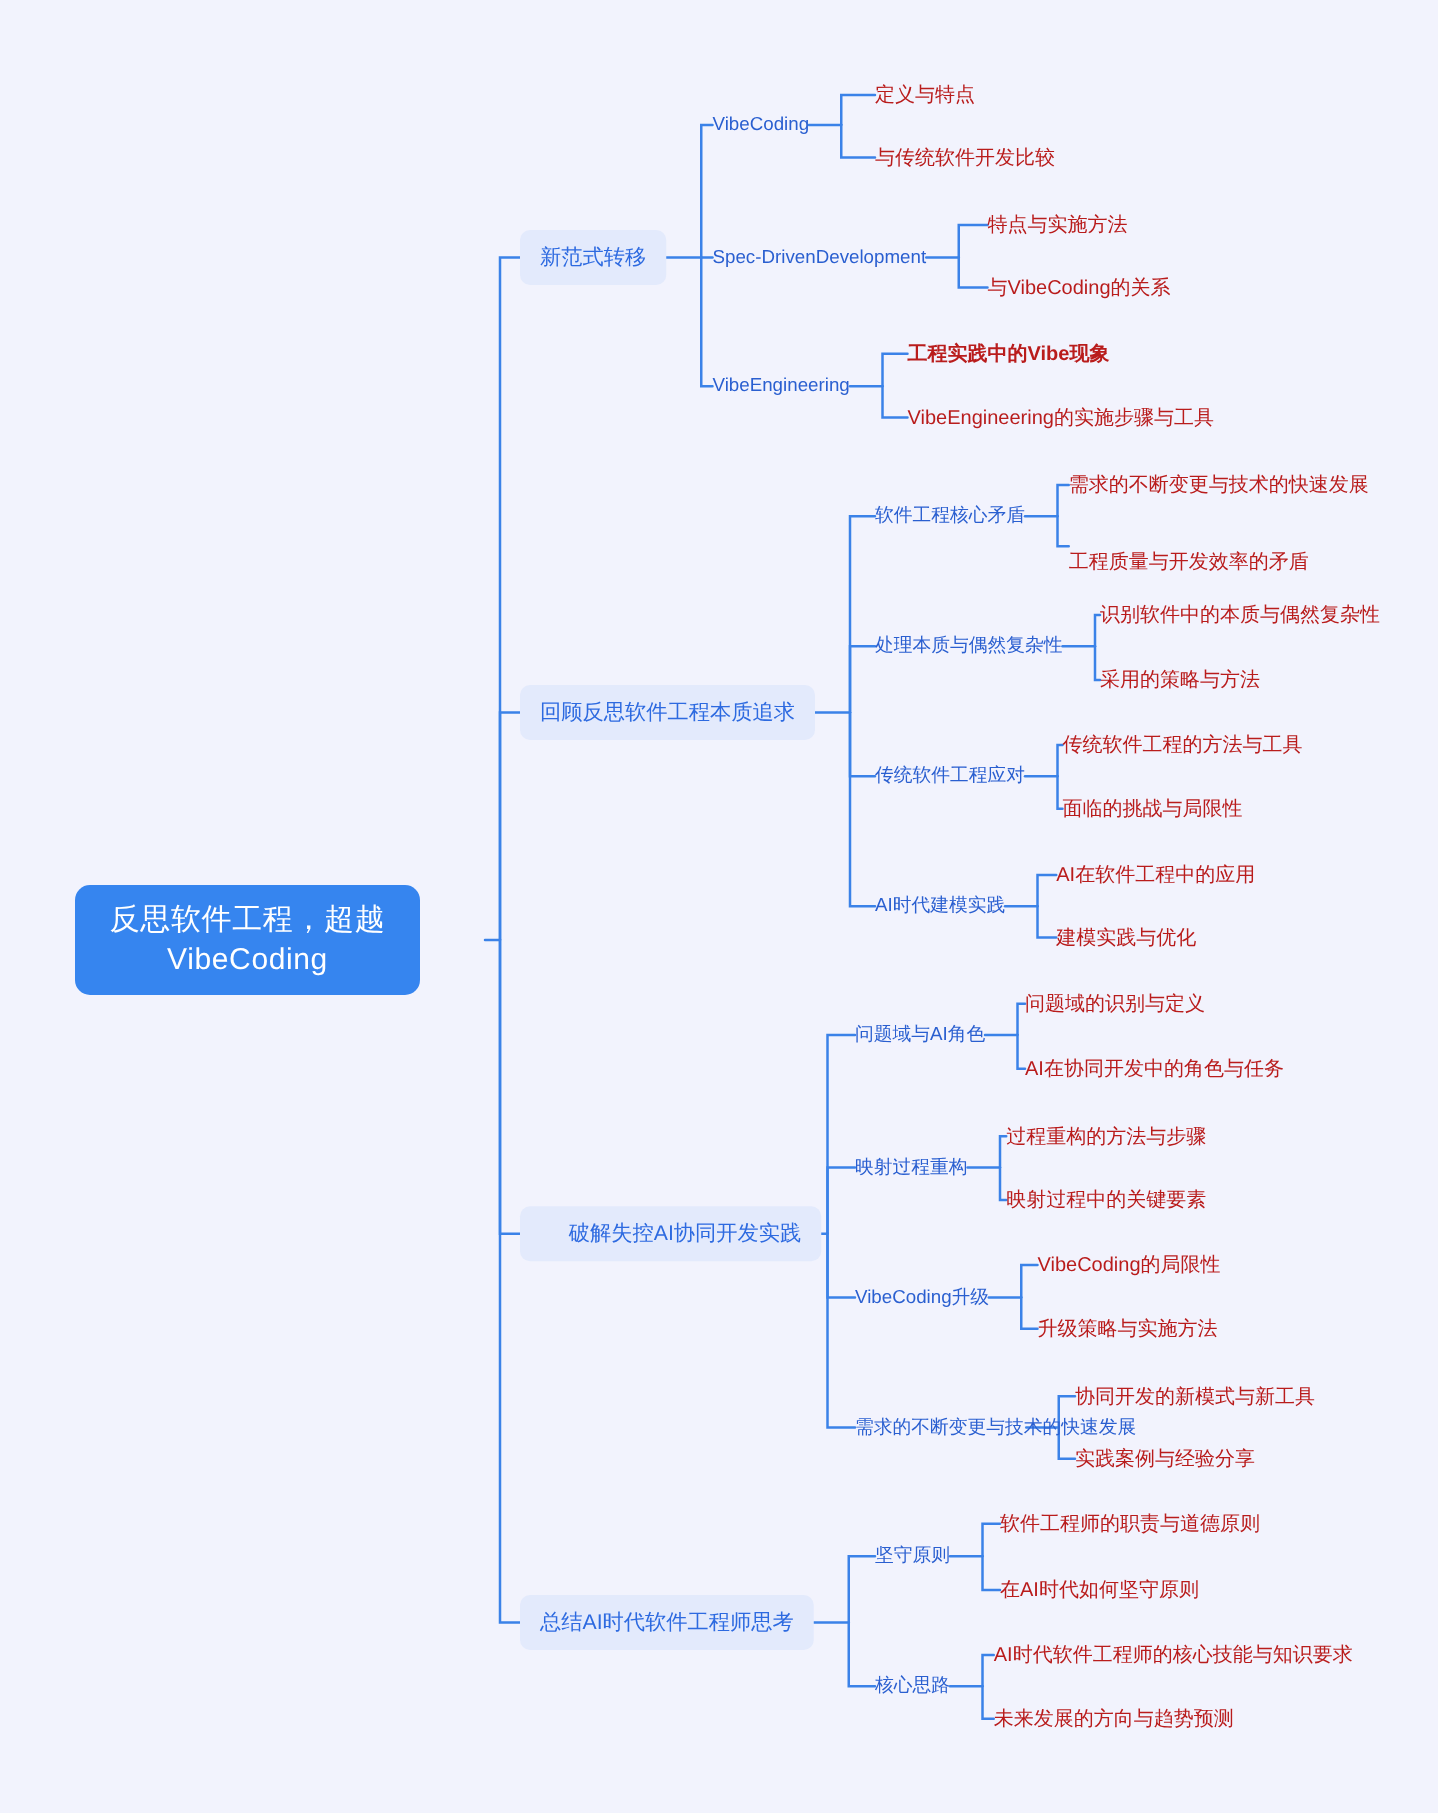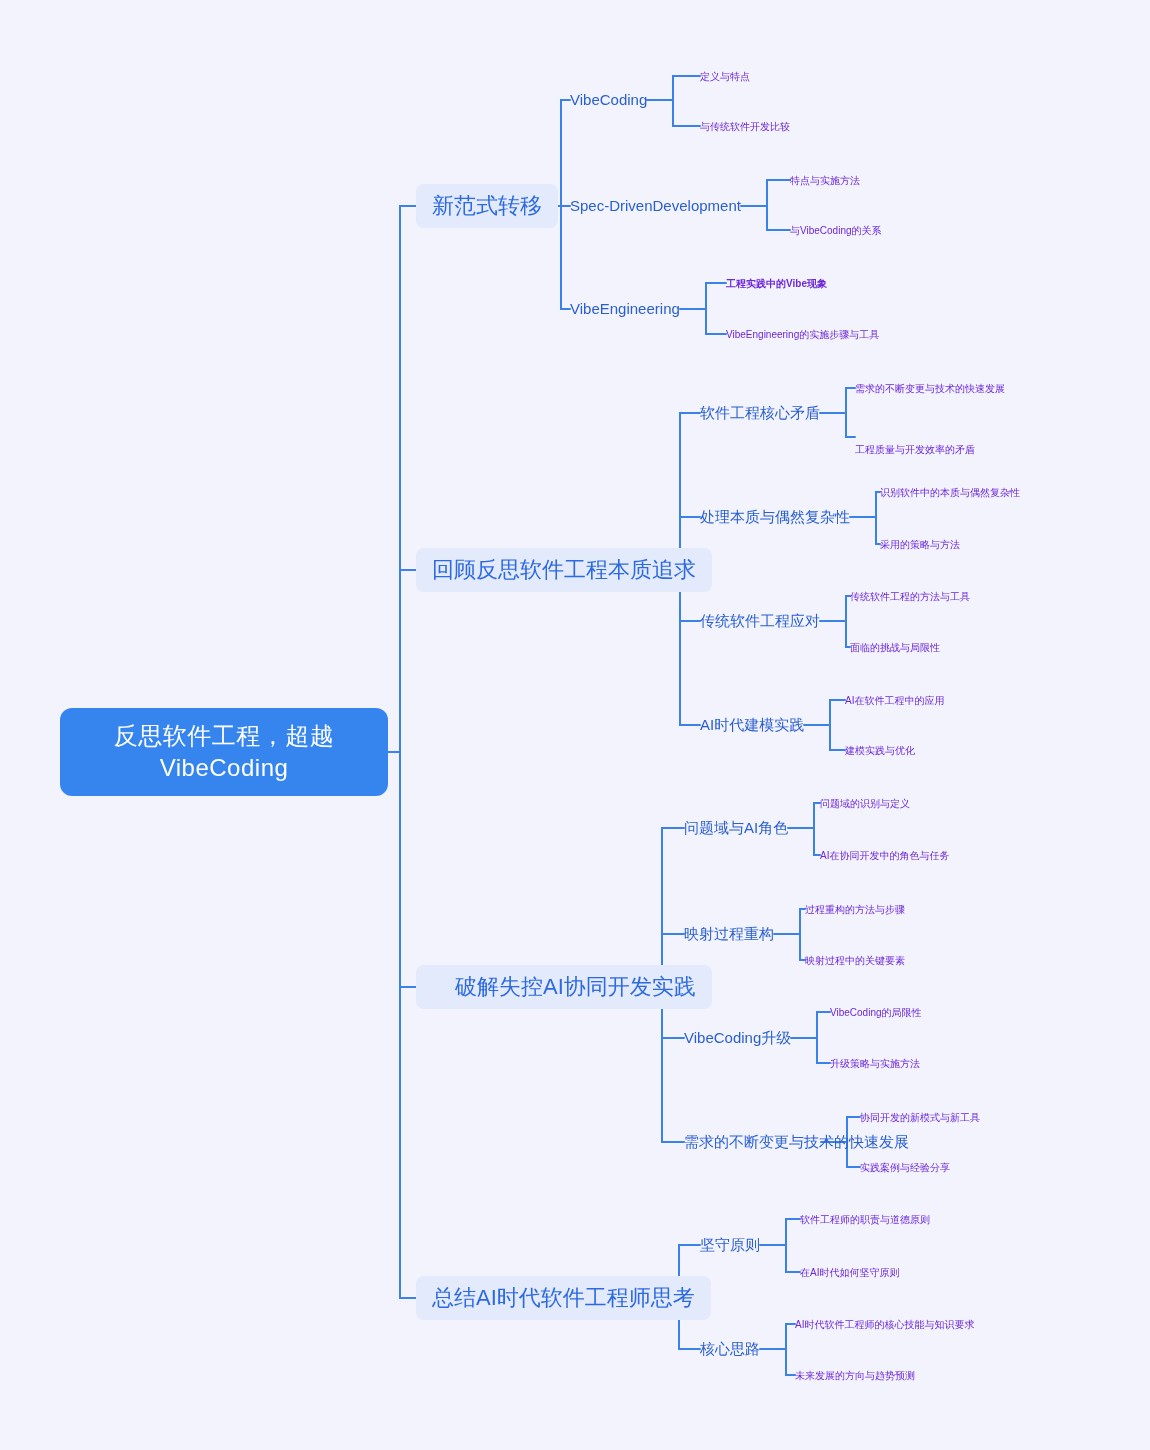--- a/index.html
+++ b/index.html
@@ -37,36 +37,36 @@
     line-height: 32px;
     text-align: center;
     padding: 12px 16px;
     letter-spacing: 0.5px;
   }
   
   .branch {
     background: #e3eafc;
     color: #2d6ae0;
     border-radius: 8px;
-    font-size: 22px;
+    font-size: 17px;
     line-height: 24px;
     padding: 10px 16px;
     text-align: center;
   }
   
   .topic {
     color: #2a5fd0;
     font-size: 15px;
     line-height: 20px;
     padding: 2px 0;
   }
   
   .leaf {
-    color: #6d28d9;
-    font-size: 10px;
+    color: #b91c1c;
+    font-size: 16px;
     line-height: 19px;
     padding: 2px 0;
   }
 </style>
 </head>
 <body>
 
 <div id="canvas">
   <svg id="links" viewBox="0 0 1150 1450">
       <path d="M 388 752 H 400" fill="none" stroke="#3b82e8" stroke-width="2" stroke-linecap="round"></path>
@@ -125,21 +125,21 @@
       <path d="M 679 1298 H 679 Q 679 1298 679 1298 V 1245 Q 679 1245 679 1245 H 700" fill="none" stroke="#3b82e8" stroke-width="2" stroke-linecap="round"></path>
       <path d="M 760 1245 H 786" fill="none" stroke="#3b82e8" stroke-width="2" stroke-linecap="round"></path>
       <path d="M 786 1245 H 786 Q 786 1245 786 1245 V 1219 Q 786 1219 786 1219 H 800" fill="none" stroke="#3b82e8" stroke-width="2" stroke-linecap="round"></path>
       <path d="M 786 1245 H 786 Q 786 1245 786 1245 V 1272 Q 786 1272 786 1272 H 800" fill="none" stroke="#3b82e8" stroke-width="2" stroke-linecap="round"></path>
       <path d="M 679 1298 H 679 Q 679 1298 679 1298 V 1349 Q 679 1349 679 1349 H 700" fill="none" stroke="#3b82e8" stroke-width="2" stroke-linecap="round"></path>
       <path d="M 760 1349 H 786" fill="none" stroke="#3b82e8" stroke-width="2" stroke-linecap="round"></path>
       <path d="M 786 1349 H 786 Q 786 1349 786 1349 V 1324 Q 786 1324 786 1324 H 795" fill="none" stroke="#3b82e8" stroke-width="2" stroke-linecap="round"></path>
       <path d="M 786 1349 H 786 Q 786 1349 786 1349 V 1375 Q 786 1375 786 1375 H 795" fill="none" stroke="#3b82e8" stroke-width="2" stroke-linecap="round"></path>
     </svg>
 
-  <div class="node root" style="left:60px; top:708px; width:328px;">
+  <div class="node root" style="left:60px; top:708px; width:276px;">
     <div>反思软件工程，超越</div>
     <div>VibeCoding</div>
   </div>
 
   <div id="nodes">
       <div class="node branch" style="left: 416px; visibility: visible; top: 184px;"><span>新范式转移</span></div>
       <div class="node topic" style="left: 570px; visibility: visible; top: 88px;"><span>VibeCoding</span></div>
       <div class="node leaf" style="left: 700px; visibility: visible; top: 64.5px;"><span>定义与特点</span></div>
       <div class="node leaf" style="left: 700px; visibility: visible; top: 114.5px;"><span>与传统软件开发比较</span></div>
       <div class="node topic" style="left: 570px; visibility: visible; top: 194px;"><span>Spec-DrivenDevelopment</span></div>

